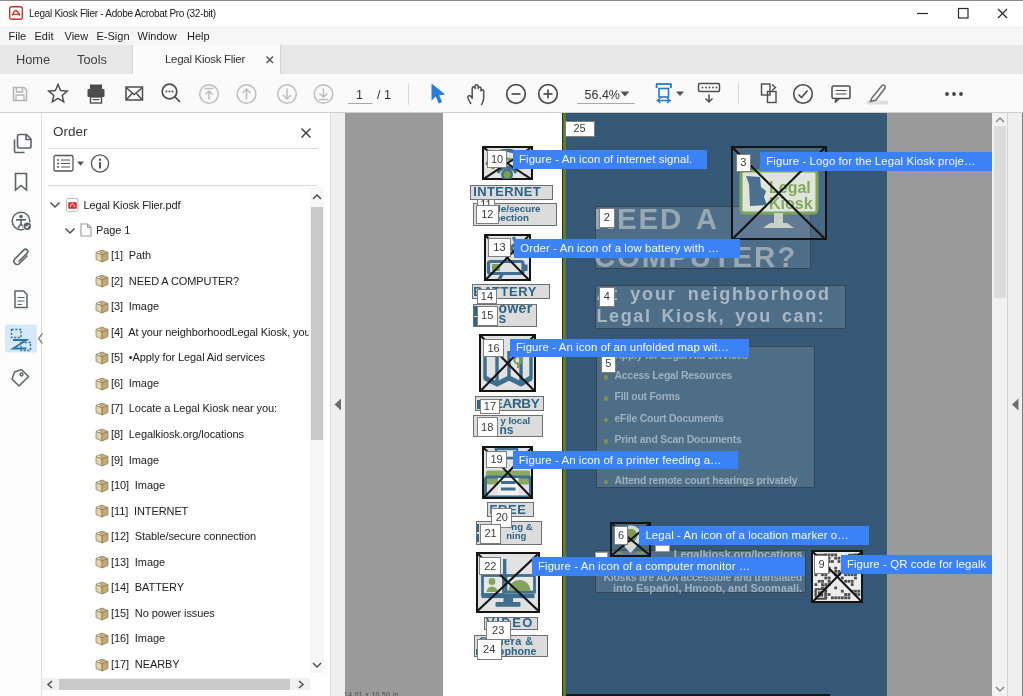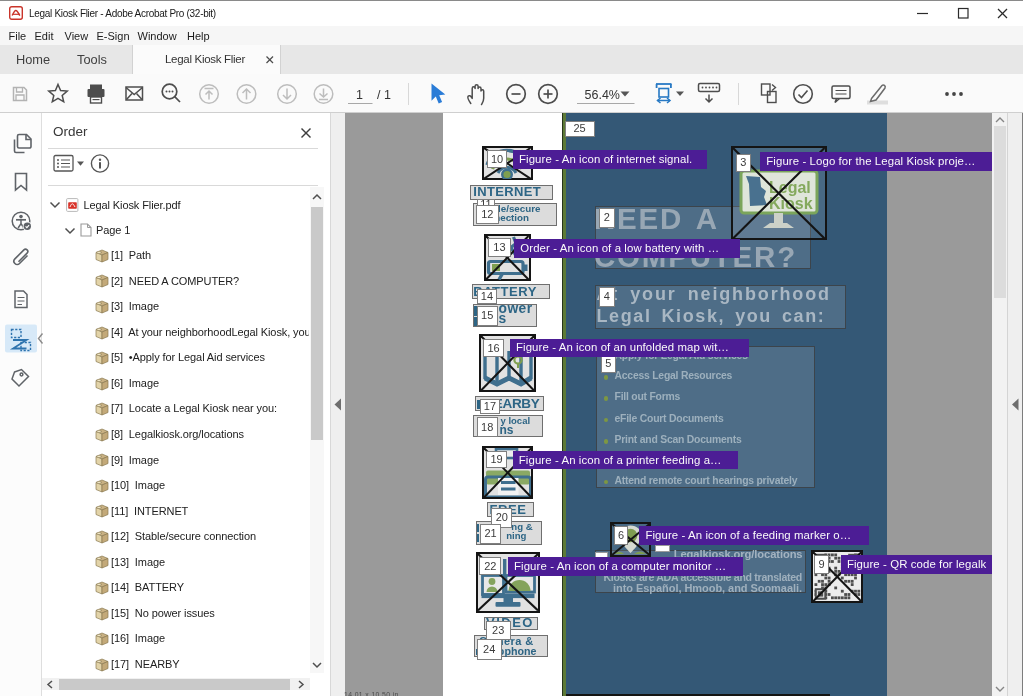--- a/index.html
+++ b/index.html
@@ -2,21 +2,21 @@
 <html><head>
 <meta charset="utf-8">
 <style>
   html,body{margin:0;padding:0;}
   body{width:1023px;height:696px;position:relative;overflow:hidden;
        font-family:"Liberation Sans", sans-serif;background:#fff;}
   .ab{position:absolute;}
   .tag{position:absolute;background:#fff;border:1px solid #7f7f7f;color:#3b3b3b;
        font-size:11px;display:flex;align-items:center;justify-content:center;
        z-index:40;box-sizing:border-box;line-height:1;}
-  .tip{position:absolute;background:#4c1d95;color:#fafafa;font-size:11.4px;
+  .tip{position:absolute;background:#3b82f6;color:#fafafa;font-size:11.4px;
        line-height:19px;padding:0 0 0 6px;white-space:nowrap;overflow:hidden;
        z-index:50;box-sizing:border-box;letter-spacing:0.1px;}
   .gbox{position:absolute;background:#dcdcdc;border:1px solid #6f6f6f;z-index:20;box-sizing:border-box;}
   .frag{position:absolute;color:#2d6585;font-weight:bold;z-index:25;white-space:nowrap;line-height:1;}
   .obox{position:absolute;background:rgba(255,255,255,0.13);border:1px solid #3c444b;z-index:8;box-sizing:border-box;}
   .fig{position:absolute;border:2px solid #141414;z-index:30;box-sizing:border-box;}
   .fig svg.x{position:absolute;left:0;top:0;width:100%;height:100%;}
   .trow{position:absolute;left:0;white-space:nowrap;font-size:11px;color:#212121;letter-spacing:-0.1px;}
   .btxt{position:absolute;z-index:10;white-space:nowrap;}
 </style>
@@ -718,16 +718,16 @@
 <div class="tag" style="left:491.4px;top:507.6px;width:20.8px;height:20.6px;">20</div>
 <div class="tag" style="left:480px;top:524.3px;width:21.2px;height:19.4px;">21</div>
 <div class="tag" style="left:479.4px;top:557.4px;width:21.8px;height:17.7px;">22</div>
 <div class="tag" style="left:485.8px;top:620.7px;width:24.8px;height:19.5px;">23</div>
 <div class="tag" style="left:476.6px;top:639px;width:25.1px;height:20.8px;text-align:center;">24</div>
 <div class="tip" style="left:513px;top:149.8px;width:194px;height:19.0px;line-height:19.0px;">Figure - An icon of internet signal.</div>
 <div class="tip" style="left:760.3px;top:151.5px;width:231.70000000000005px;height:19.0px;line-height:19.0px;">Figure - Logo for the Legal Kiosk proje…</div>
 <div class="tip" style="left:514.3px;top:239.3px;width:225.70000000000005px;height:18.899999999999977px;line-height:18.899999999999977px;">Order - An icon of a low battery with …</div>
 <div class="tip" style="left:510px;top:338.8px;width:239px;height:17.80000000000001px;line-height:17.80000000000001px;">Figure - An icon of an unfolded map wit…</div>
 <div class="tip" style="left:512.8px;top:450.8px;width:225.20000000000005px;height:18.099999999999966px;line-height:18.099999999999966px;">Figure - An icon of a printer feeding a…</div>
-<div class="tip" style="left:639.4px;top:526.2px;width:229.89999999999998px;height:18.5px;line-height:18.5px;">Figure - An icon of a feeding marker o…</div>
-<div class="tip" style="left:508px;top:557.3px;width:235px;height:19.200000000000045px;line-height:19.200000000000045px;">Figure - An icon of a computer monitor …</div>
+<div class="tip" style="left:639.4px;top:526.2px;width:229.89999999999998px;height:18.5px;line-height:18.5px;">Legal - An icon of a location marker o…</div>
+<div class="tip" style="left:532px;top:557.3px;width:273px;height:19.200000000000045px;line-height:19.200000000000045px;">Figure - An icon of a computer monitor …</div>
 <div class="tip" style="left:840.9px;top:555.4px;width:151.10000000000002px;height:18.600000000000023px;line-height:18.600000000000023px;">Figure - QR code for legalk</div>
 </div>
 
 </body></html>

